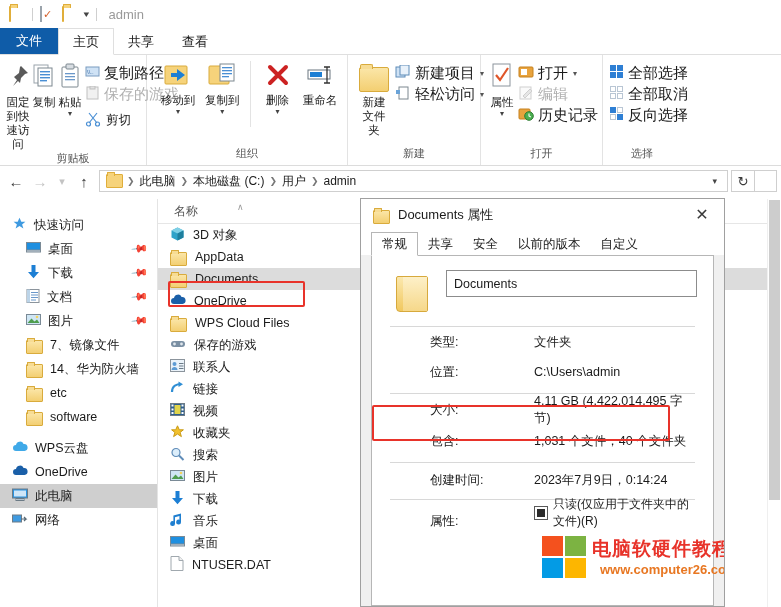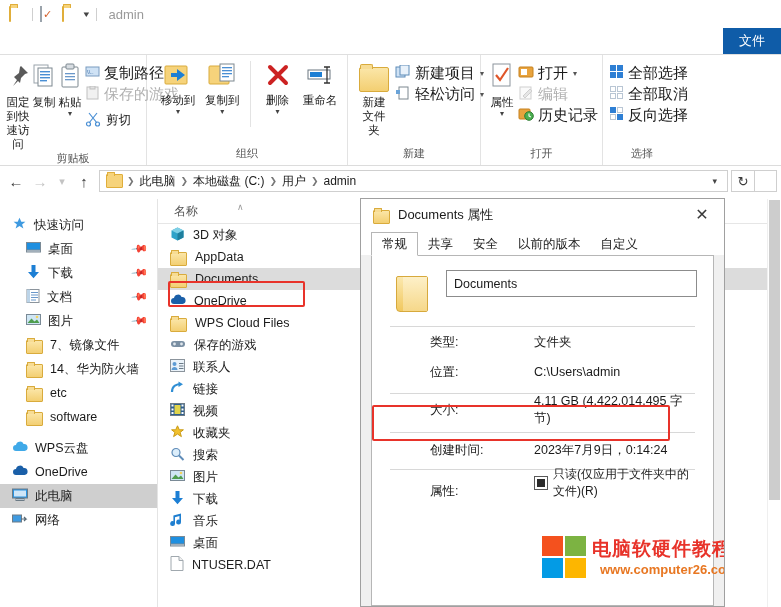--- a/index.html
+++ b/index.html
@@ -16,21 +16,21 @@
   .qat-ico{width:16px;height:14px;margin:0 3px;position:relative;}
   .folder-sm{width:15px;height:12px;background:#f6d37b;border:1px solid #e0ae3a;border-radius:1px;position:relative;}
   .folder-sm:before{content:"";position:absolute;left:0;top:-3px;width:6px;height:3px;background:#f6d37b;border:1px solid #e0ae3a;border-bottom:none;border-radius:1px 1px 0 0;}
   .qat-sep{width:1px;height:13px;background:#cfcfcf;margin:0 4px;}
   .qat-prop{width:13px;height:15px;border:1px solid #9aa3ab;background:#fff;position:relative;}
   .qat-prop .chk{position:absolute;left:2px;top:1px;font-size:11px;color:#d35f2a;line-height:12px;font-weight:bold;}
   .qat-caret{font-size:9px;color:#444;margin:0 3px;transform:scaleX(1.25);}
   .title-text{margin-left:8px;color:#9a9a9a;font-size:13px;}
 
   
-  .tabs{height:26px;display:flex;align-items:flex-end;background:#fff;border-bottom:1px solid #dfdfdf;flex-direction:column;}
+  .tabs{height:26px;display:flex;align-items:flex-end;background:#fff;border-bottom:1px solid #dfdfdf;}
   .tab{height:25px;line-height:25px;padding:0 14px;font-size:13px;color:#1b1b1b;cursor:default;}
   .tab.file{background:#0f5ca8;color:#fff;font-weight:normal;height:26px;line-height:26px;padding:0 16px;}
   .tab.active{background:#fff;border:1px solid #dfdfdf;border-bottom:1px solid #fff;position:relative;top:1px;}
 
   
   .ribbon{height:110px;background:#fff;border-bottom:1px solid #dcdcdc;display:flex;position:relative;}
   .rgroup{display:flex;flex-direction:column;justify-content:space-between;border-right:1px solid #e3e3e3;padding:4px 5px 0 5px;box-sizing:border-box;height:110px;}
   .rgroup:last-child{border-right:none;}
   .rgroup-body{display:flex;align-items:flex-start;flex:1;}
   .rgroup-title{text-align:center;font-size:11px;color:#555;padding-bottom:4px;}
@@ -760,20 +760,24 @@
         <span class="plabel">位置:</span>
         <span class="pvalue">C:\Users\admin</span>
       </div>
 
       <div class="hr" style="margin-top:6px"></div>
 
       <div class="prow" style="height:32px">
         <span class="plabel">大小:</span>
         <span class="pvalue">4.11 GB (4,422,014,495 字节)</span>
       </div>
+      <div class="prow">
+        <span class="plabel">包含:</span>
+        <span class="pvalue">1,031 个文件，40 个文件夹</span>
+      </div>
 
       <div class="hr" style="margin-top:6px"></div>
 
       <div class="prow" style="height:34px">
         <span class="plabel">创建时间:</span>
         <span class="pvalue">2023年7月9日，0:14:24</span>
       </div>
 
       <div class="hr" style="margin-top:2px"></div>
 

